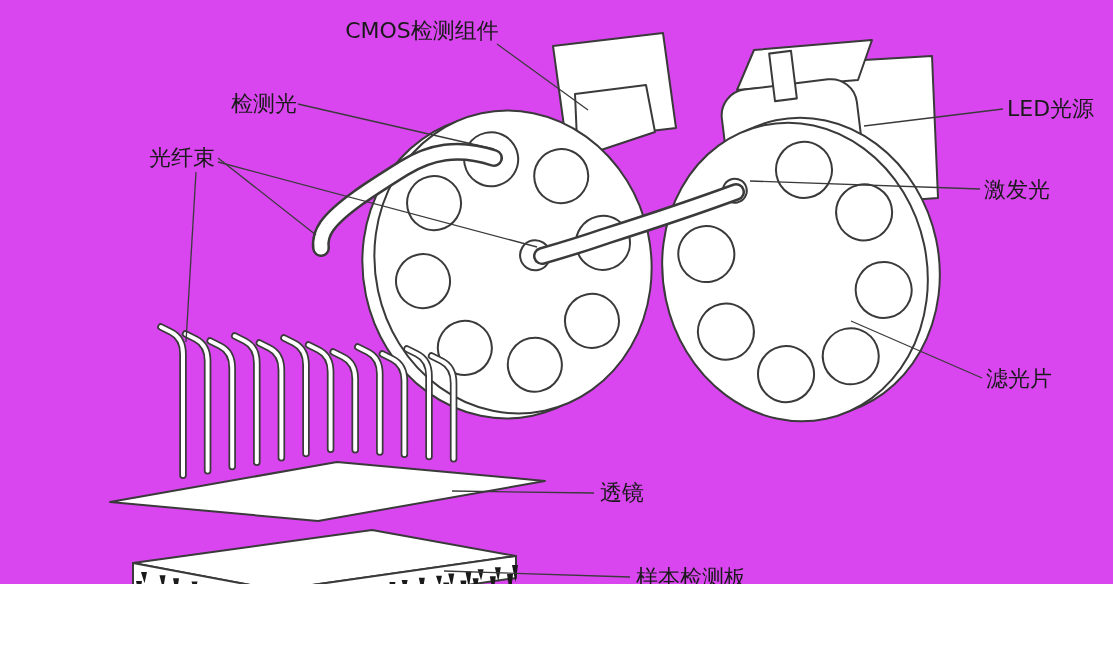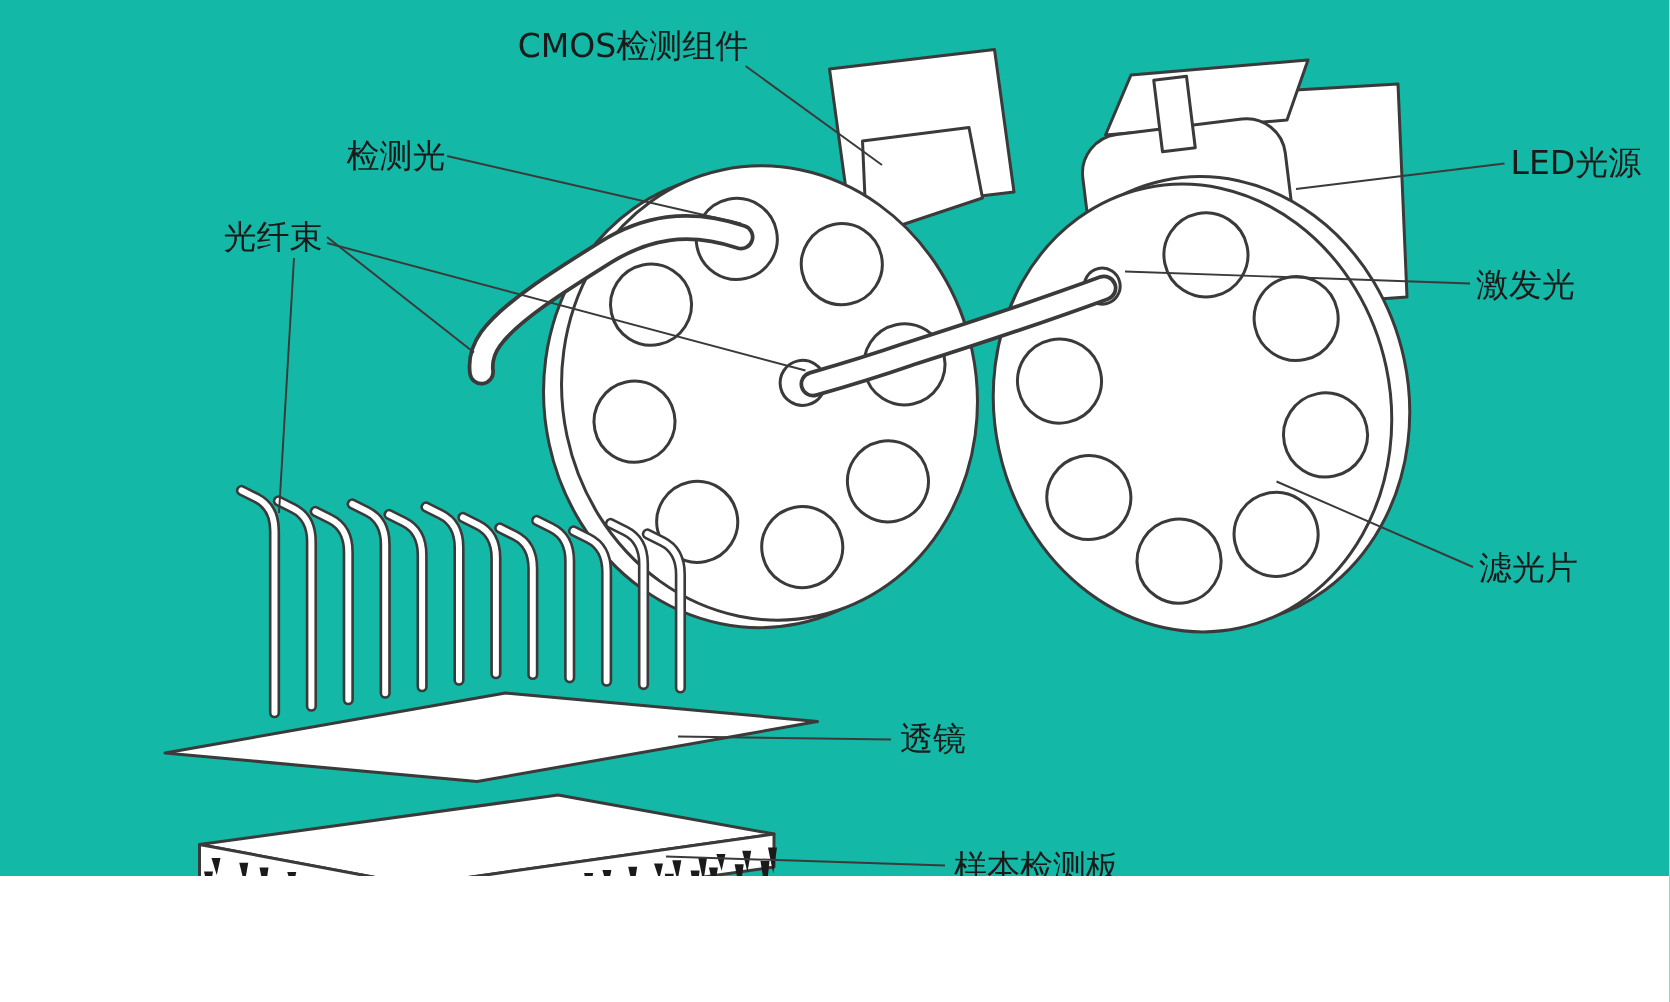--- a/index.html
+++ b/index.html
@@ -1,19 +1,19 @@
 <!DOCTYPE html>
 <html><head>
 <meta charset="utf-8">
 <style>
   html,body{margin:0;padding:0;background:#ffffff;}
   .stage{
     position:relative;
     width:1113px;height:584px;
-    background:#14b8a6;
+    background:#d946ef;
     font-family:"DejaVu Sans","Liberation Sans",sans-serif;
     overflow:hidden;
   }
   svg{display:block;}
   .outline{fill:#ffffff;stroke:#3a3a3a;stroke-width:2;stroke-linejoin:round;}
   .hole{fill:#ffffff;stroke:#3a3a3a;stroke-width:2;}
   .leader{stroke:#3a3a3a;stroke-width:1.3;fill:none;}
   .lbl{fill:#1a1a1a;font-size:22px;font-family:"DejaVu Sans","Liberation Sans",sans-serif;}
   .tube-out{fill:none;stroke:#3a3a3a;stroke-width:18;stroke-linecap:round;}
   .tube-in{fill:none;stroke:#ffffff;stroke-width:13;stroke-linecap:round;}

